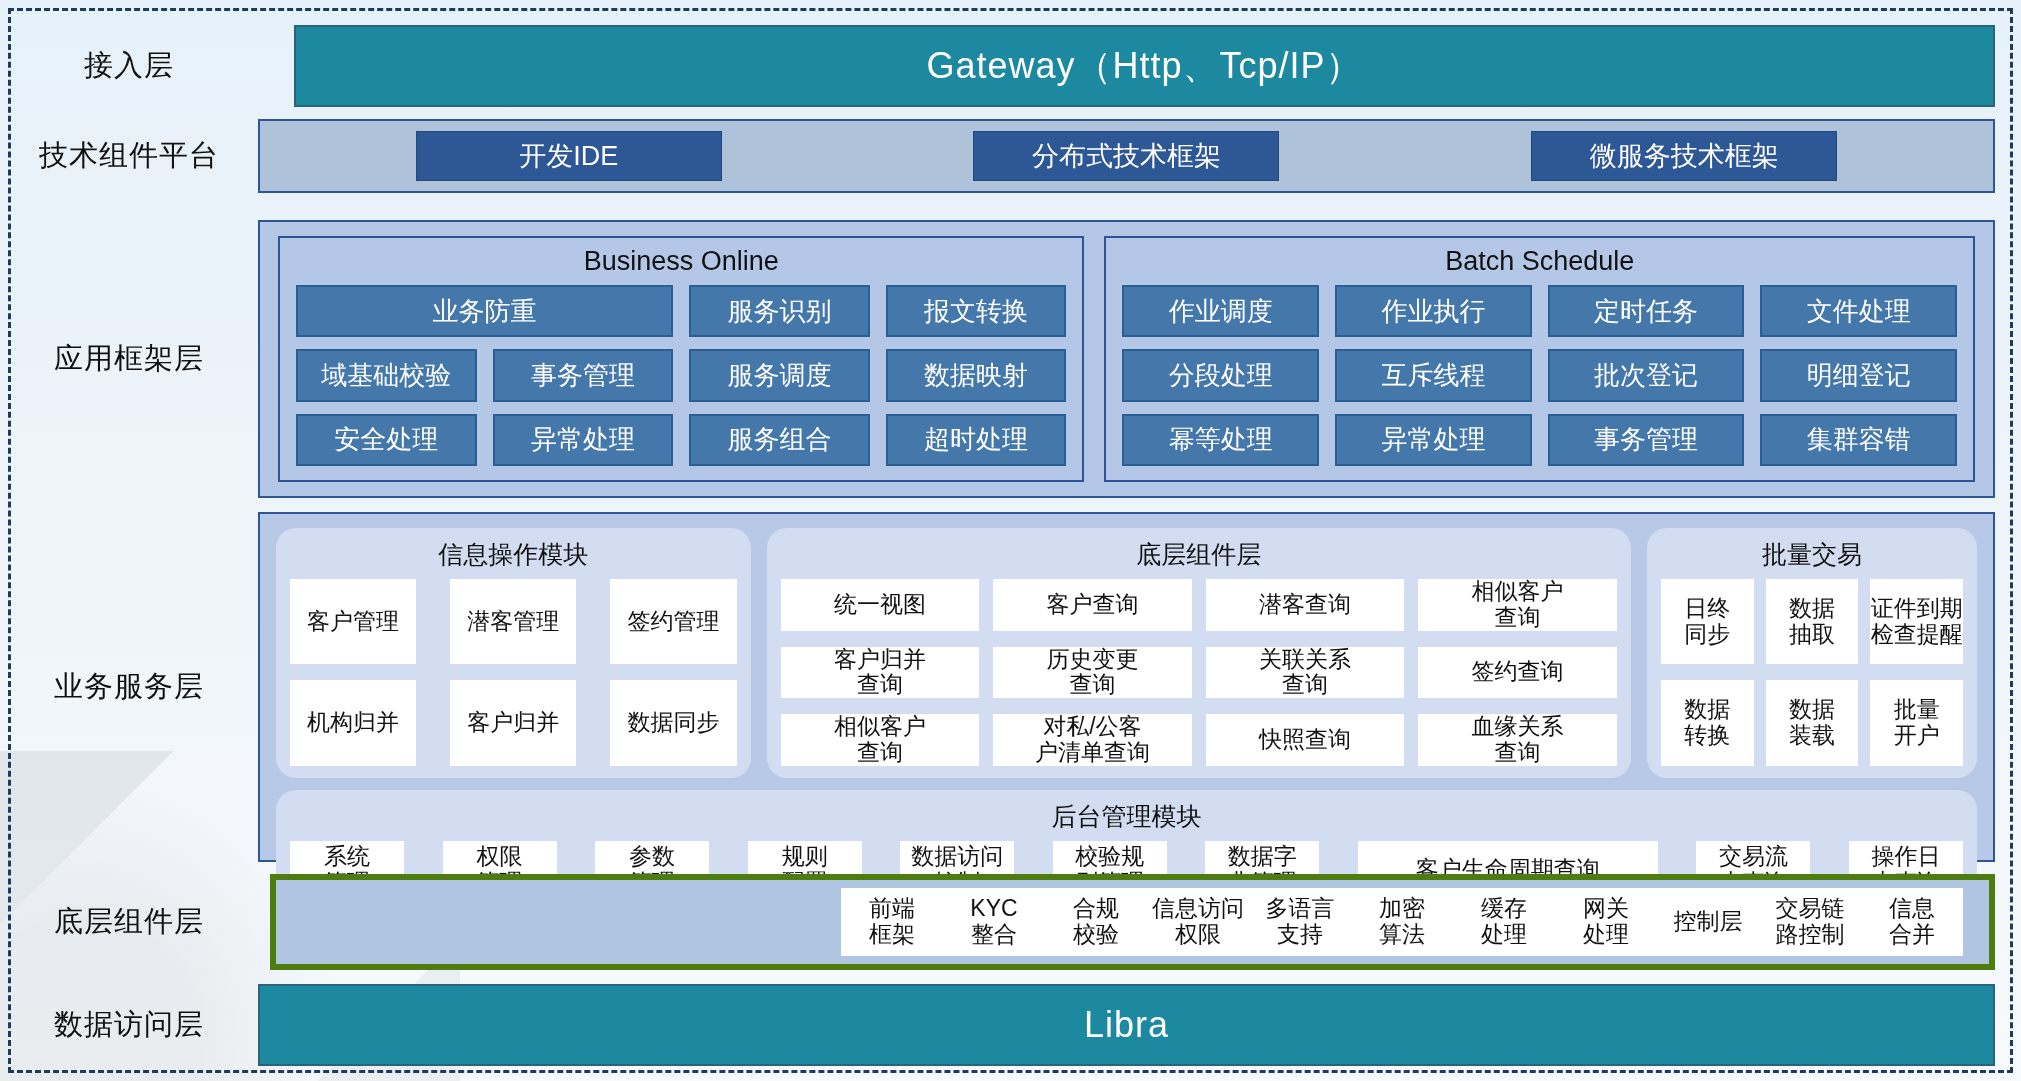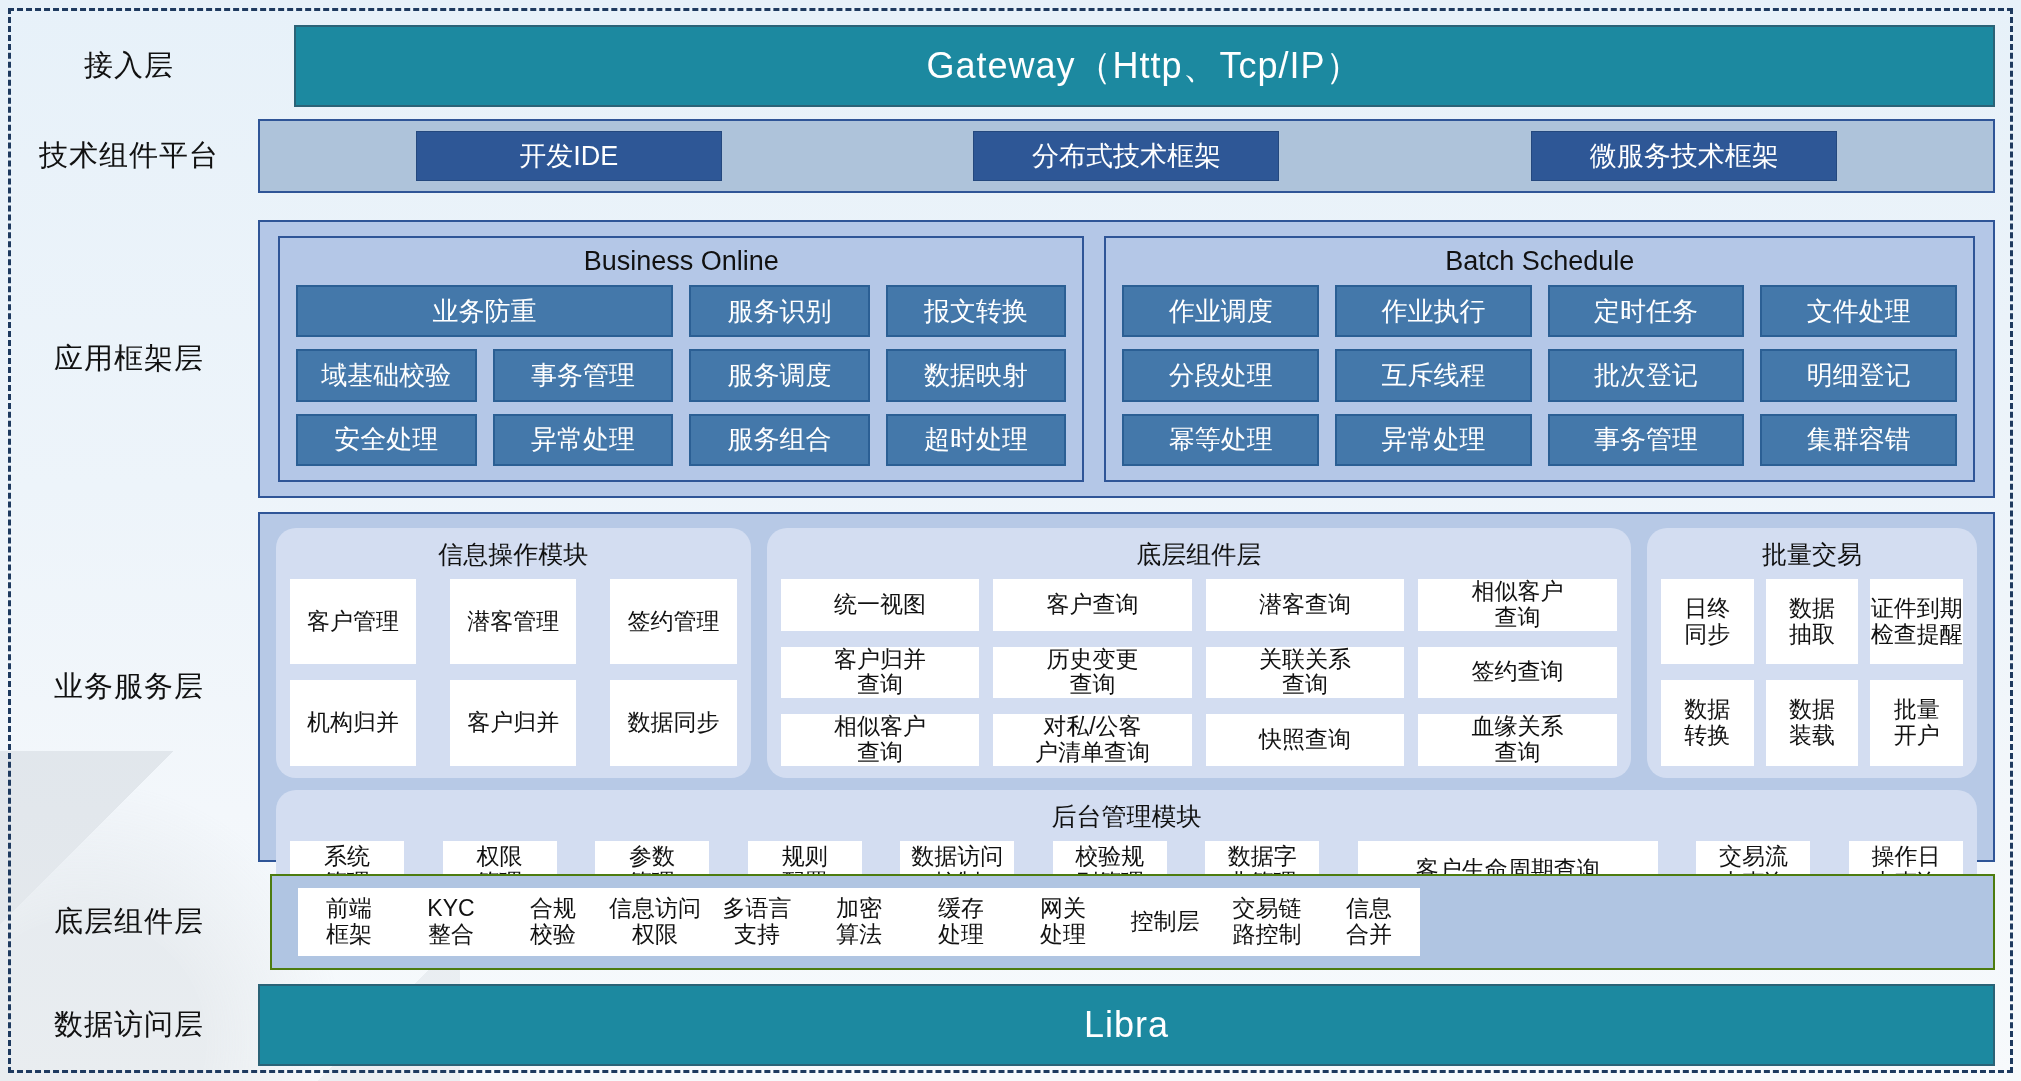--- a/index.html
+++ b/index.html
@@ -45,22 +45,22 @@
   .p1 .pgrid{grid-template-columns:repeat(3,1fr);gap:16px 34px;}
   .p2 .pgrid{grid-template-columns:repeat(4,1fr);gap:16px 14px;}
   .p3 .pgrid{grid-template-columns:repeat(3,1fr);gap:16px 12px;}
   .wcell{background:#fff;display:flex;align-items:center;justify-content:center;text-align:center;
     font-size:23px;line-height:1.12;white-space:pre-line;color:#111;}
   .backend{flex:104;}
   .bcells{flex:1;display:flex;align-items:center;justify-content:space-between;}
   .bcells .wcell{width:114px;height:58px;}
   .bcells .wide{width:300px;}
   
-  .basebox{height:100%;background:#b0c5e2;border:2px solid #4d7c0f;box-sizing:border-box;
-    display:flex;align-items:center;justify-content:flex-start;padding:0 26px;margin-left:12px;}
+  .basebox{height:100%;background:#b0c5e2;border:6px solid #4d7c0f;box-sizing:border-box;
+    display:flex;align-items:center;justify-content:flex-end;padding:0 26px;margin-left:12px;}
   .basebox .wcell{width:102px;height:68px;}
   
   .r-access{margin-top:25px;height:82px;gap:36px;}
   .r-tech{margin-top:12px;height:74px;}
   .r-app{margin-top:27px;height:278px;}
   .r-biz{margin-top:14px;height:350px;}
   .r-base{margin-top:12px;height:96px;}
   .r-data{margin-top:14px;height:82px;}
   .fullteal{width:100%;height:100%;box-sizing:border-box;}
 </style>

